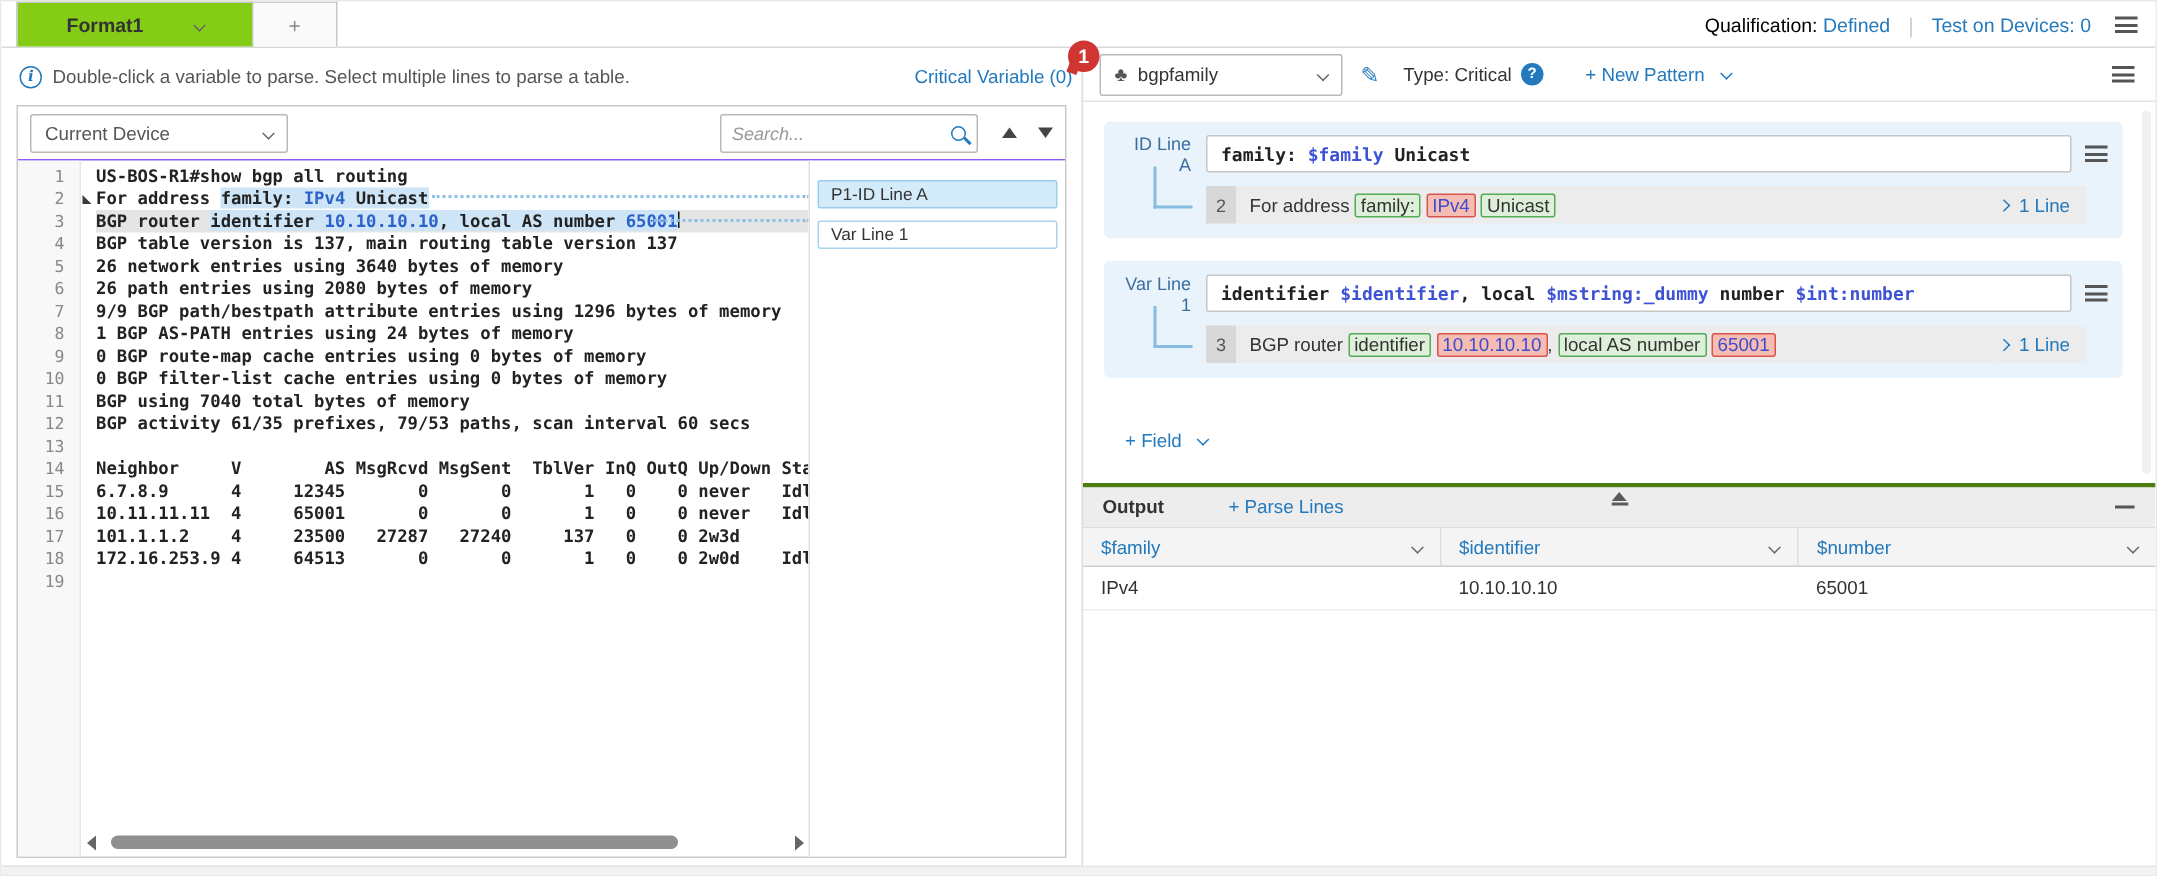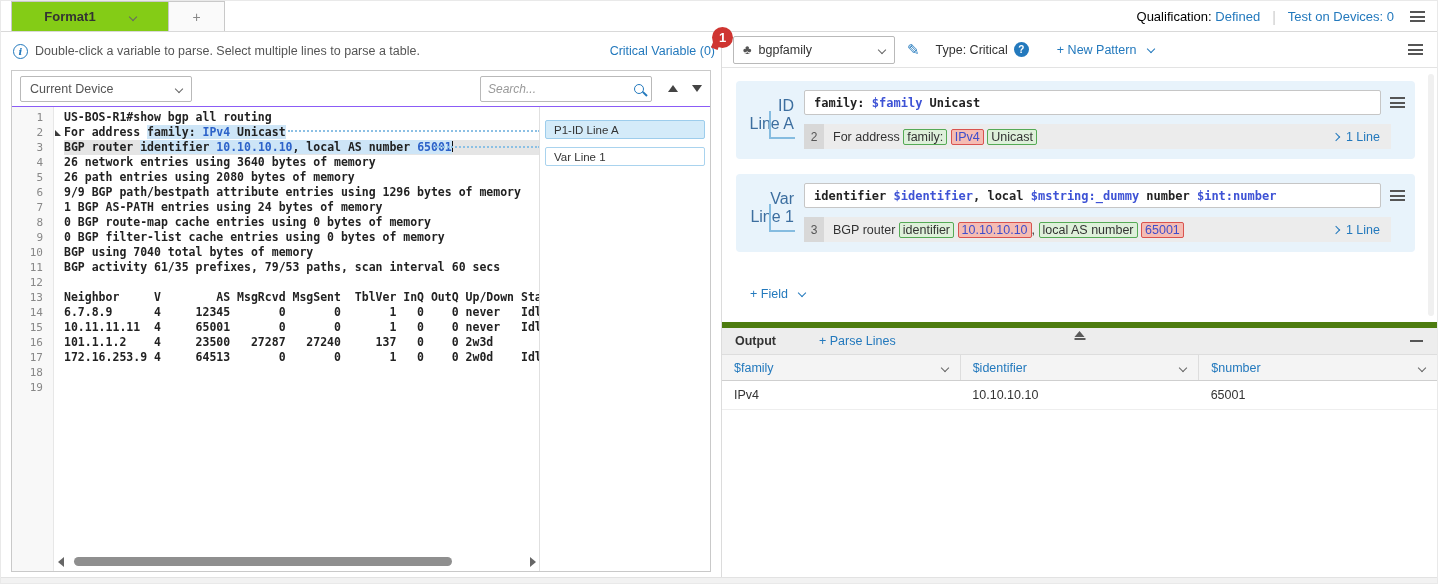--- a/index.html
+++ b/index.html
@@ -84,37 +84,37 @@
   .pencil { color: #2379bd; font-size: 15px; margin-left: 12px; }
   .type-label { margin-left: 16px; }
   .help { width: 15px; height: 15px; border-radius: 50%; background: #2379bd; color: #fff; font-size: 10px; font-weight: bold; text-align: center; line-height: 15px; margin-left: 6px; }
   .new-pattern { margin-left: 28px; font-size: 12.5px; }
   .right-toolbar .spacer { flex: 1; }
 
   
   .pattern-area { height: 254px; position: relative; padding: 13px 22px 0 14px; }
   .vtrack { position: absolute; right: 3px; top: 6px; bottom: 6px; width: 6px; background: #f0f0f0; border-radius: 3px; }
   .psec { position: relative; background: #e8f3fb; border-radius: 4px; padding: 9px 10px 10px 10px; margin-bottom: 15px; }
-  .psec-label { position: absolute; left: 12px; top: 16px; width: 46px; font-size: 16px; color: #3c6e9f; text-align: right; }
+  .psec-label { position: absolute; left: 12px; top: 8px; width: 46px; font-size: 12px; color: #3c6e9f; text-align: right; }
   .psec-conn { position: absolute; left: 33px; top: 30px; width: 26px; height: 28px; border-left: 2px solid #85bce0; border-bottom: 2px solid #85bce0; }
   .psec-inputrow { margin-left: 58px; display: flex; align-items: center; }
   .psec-input { flex: 1; height: 25px; background: #fff; border: 1px solid #c6c6c6; border-radius: 2px; display: flex; align-items: center; padding: 0 9px; font: bold 12px "DejaVu Sans Mono", monospace; color: #222; white-space: pre; overflow: hidden; }
   .psec-input .var { color: #3d52d5; }
   .psec-inputrow .burger { margin-left: 9px; flex: none; }
   .psec-linerow { margin: 9px 14px 0 58px; display: flex; align-items: stretch; height: 25px; }
   .lnum { width: 20px; background: #d8d8d8; color: #555; font-size: 12px; display: flex; align-items: center; justify-content: center; flex: none; }
   .lcontent { flex: 1; background: #ececec; display: flex; align-items: center; padding-left: 9px; font-size: 12.5px; color: #333; white-space: pre; overflow: hidden; }
   .lcontent .g { border: 1px solid #55aa55; background: #def0da; padding: 0 3px; border-radius: 2px; }
   .lcontent .r { border: 1px solid #d9534f; background: #f5bcb3; color: #3f4ecb; padding: 0 3px; border-radius: 2px; }
   .lline-link { background: #ececec; display: flex; align-items: center; color: #2379bd; font-size: 12.5px; padding-right: 11px; flex: none; }
   .chev-right { display: inline-block; width: 6px; height: 6px; border-right: 1.7px solid #2379bd; border-bottom: 1.7px solid #2379bd; transform: rotate(-45deg); margin-right: 7px; }
   .add-field { margin: 20px 0 0 14px; font-size: 12.5px; display: inline-block; }
 
   
-  .output-section { flex: 1; border-top: 6px solid #4d7c0f; display: flex; flex-direction: column; background: #fff; }
+  .output-section { flex: 1; border-top: 3px solid #4d7c0f; display: flex; flex-direction: column; background: #fff; }
   .out-header { height: 26px; background: #ededed; display: flex; align-items: center; padding: 0 13px; position: relative; }
   .out-title { font-size: 12.5px; font-weight: bold; color: #333; }
   .parse-lines { font-size: 12.5px; margin-left: 43px; }
   .eject { position: absolute; left: 50%; top: 3px; transform: translateX(-50%); display: flex; flex-direction: column; align-items: center; }
   .eject .t { width: 0; height: 0; border-left: 5px solid transparent; border-right: 5px solid transparent; border-bottom: 6px solid #5a5a5a; }
   .eject .b { width: 11px; height: 2px; background: #5a5a5a; margin-top: 1px; }
   .minus { position: absolute; right: 14px; top: 12px; width: 13px; height: 2px; background: #555; }
   .out-cols { height: 27px; display: flex; background: #f4f4f4; border-top: 1px solid #ddd; border-bottom: 1px solid #cfcfcf; }
   .out-col { flex: 1; display: flex; align-items: center; padding: 0 12px; font-size: 12.5px; color: #2379bd; border-right: 1px solid #ddd; }
   .out-col:last-child { border-right: none; }
@@ -195,20 +195,21 @@
                 <div class="gut-num">15</div>
                 <div class="gut-num">16</div>
                 <div class="gut-num">17</div>
                 <div class="gut-num">18</div>
                 <div class="gut-num">19</div>
               </div>
             <div class="code-lines" id="code-lines">
                 <div class="code-row"><span>US-BOS-R1#show bgp all routing</span></div>
                 <div class="code-row"><span class="fold-marker"></span><span>For address </span><span class="hl">family: </span><span class="hl blue">IPv4</span><span class="hl"> Unicast</span></div>
                 <div class="code-row sel"><span>BGP router </span><span class="hl">identifier </span><span class="hl blue">10.10.10.10</span><span class="hl">, local AS number </span><span class="hl blue">65001</span><span class="caret"></span></div>
+                <div class="code-row"><span>BGP table version is 137, main routing table version 137</span></div>
                 <div class="code-row"><span>26 network entries using 3640 bytes of memory</span></div>
                 <div class="code-row"><span>26 path entries using 2080 bytes of memory</span></div>
                 <div class="code-row"><span>9/9 BGP path/bestpath attribute entries using 1296 bytes of memory</span></div>
                 <div class="code-row"><span>1 BGP AS-PATH entries using 24 bytes of memory</span></div>
                 <div class="code-row"><span>0 BGP route-map cache entries using 0 bytes of memory</span></div>
                 <div class="code-row"><span>0 BGP filter-list cache entries using 0 bytes of memory</span></div>
                 <div class="code-row"><span>BGP using 7040 total bytes of memory</span></div>
                 <div class="code-row"><span>BGP activity 61/35 prefixes, 79/53 paths, scan interval 60 secs</span></div>
                 <div class="code-row"><span></span></div>
                 <div class="code-row"><span>Neighbor     V        AS MsgRcvd MsgSent  TblVer InQ OutQ Up/Down State</span></div>

